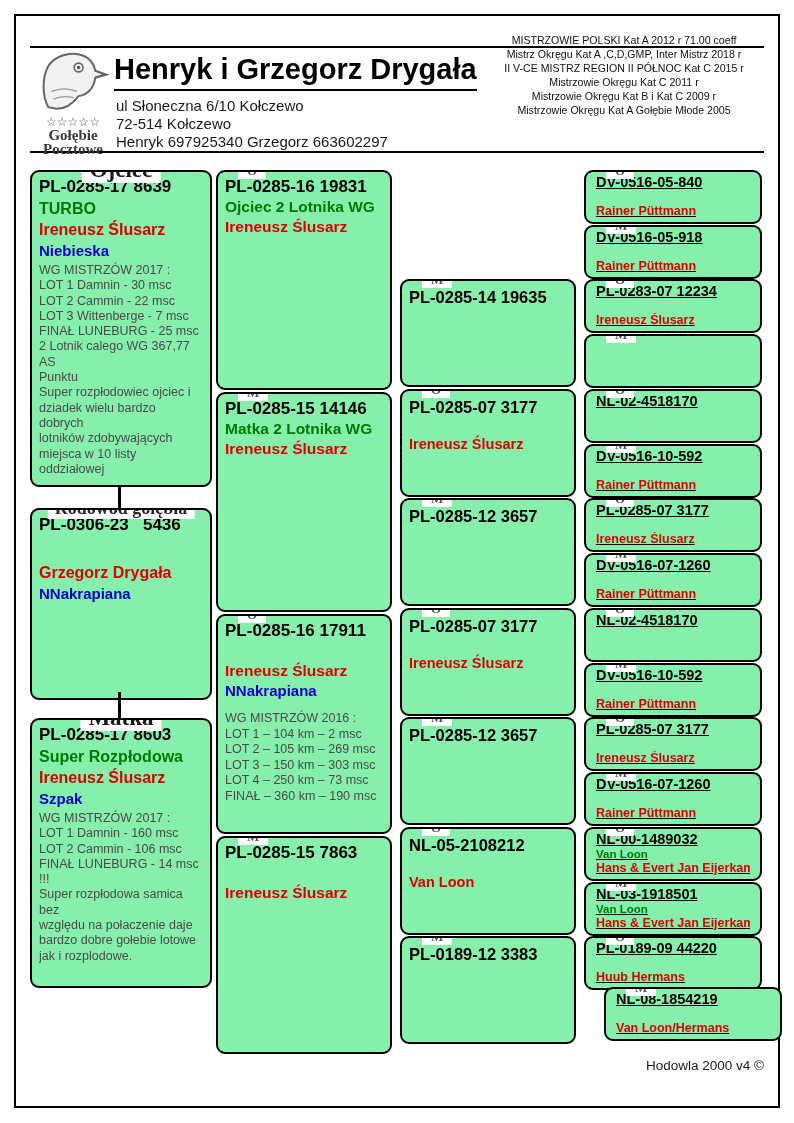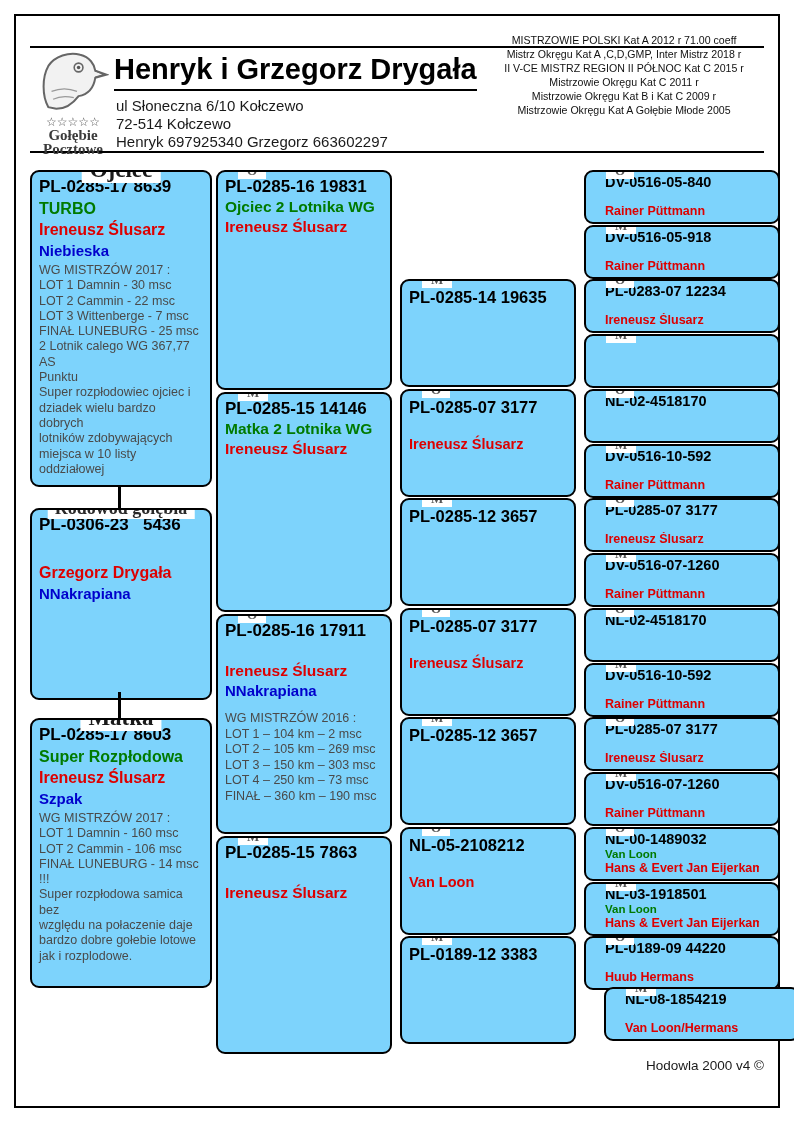--- a/index.html
+++ b/index.html
@@ -11,21 +11,21 @@
   
   .logo{position:absolute;left:33px;top:50px;width:80px;text-align:center;line-height:1;}
   .logo .stars{font-family:"DejaVu Serif",serif;font-size:12px;color:#555;letter-spacing:0px;display:block;margin-top:1px;}
   .logo .lg{font-family:"Liberation Serif",serif;font-weight:bold;font-size:15px;color:#3a3a3a;display:block;line-height:14px;}
   .title{position:absolute;left:114px;top:53px;font-size:29px;font-weight:bold;
         border-bottom:2px solid #000;padding-bottom:3px;white-space:nowrap;letter-spacing:0px;}
   .addr{position:absolute;left:116px;top:97px;font-size:15px;line-height:18px;color:#1a1a1a;}
   .ach{position:absolute;left:482px;top:34px;width:284px;text-align:center;
         font-size:10.6px;line-height:13.9px;color:#111;}
   
-  .pbox{position:absolute;background:#7dd3fc;border:2px solid #000;border-radius:9px;
+  .pbox{position:absolute;background:#86efac;border:2px solid #000;border-radius:9px;
         padding:4px 7px;overflow:hidden;}
   .plegend{position:absolute;background:#fff;font-family:"Liberation Serif",serif;
         font-weight:bold;white-space:nowrap;}
   .plegend.big{top:-15px;left:50%;transform:translateX(-50%);font-size:23px;color:#1a1a1a;padding:0 8px;line-height:26px;}
   .plegend.med{top:-12px;left:50%;transform:translateX(-50%);font-size:18px;color:#2a2a2a;padding:0 7px;line-height:21px;}
   .plegend.om{top:-10px;left:20px;font-size:13px;color:#555;padding:0 9px;line-height:17px;}
   .line{display:block;white-space:pre;overflow:hidden;}
   .ring{font-weight:bold;color:#000;}
   .green{color:#007a00;font-weight:bold;}
   .red{color:#dd0000;font-weight:bold;}
@@ -38,21 +38,21 @@
   .g1 .notes{font-size:12.5px;line-height:15.3px;margin-top:2px;}
   .g1 .mid{min-height:26px;}
   .g2 .ring{font-size:17px;line-height:21px;min-height:21px;}
   .g2 .green{font-size:15.5px;line-height:20px;min-height:20px;}
   .g2 .red{font-size:15.5px;line-height:20px;min-height:20px;}
   .g2 .blue{font-size:15px;line-height:20px;min-height:20px;}
   .g2 .notes{font-size:12.5px;line-height:15.5px;margin-top:10px;}
   .g3 .ring{font-size:16.5px;line-height:21px;min-height:21px;margin-top:2px;}
   .g3 .mid{min-height:17px;}
   .g3 .red{font-size:14.5px;line-height:18px;min-height:18px;}
-  .g4{padding:2px 19px;}
+  .g4{padding:2px 10px;text-decoration:underline;}
   .g4 .ring{font-size:14.5px;line-height:17px;min-height:17px;}
   .g4 .green{font-size:11.5px;line-height:13px;min-height:13px;}
   .g4 .red{font-size:12.5px;line-height:14px;min-height:14px;}
   
   .vline{position:absolute;width:3px;background:#000;}
   .cstub::before{content:"";position:absolute;left:-11px;width:10px;height:2px;background:#000;top:46%;}
   .sexO.cstub::before{top:60%;}
   .sexM.cstub::before{top:36%;}
   .pstub::after{content:"";position:absolute;right:-11px;width:10px;height:2px;background:#000;top:52%;}
   .g1f.pstub::after{top:88%;}

